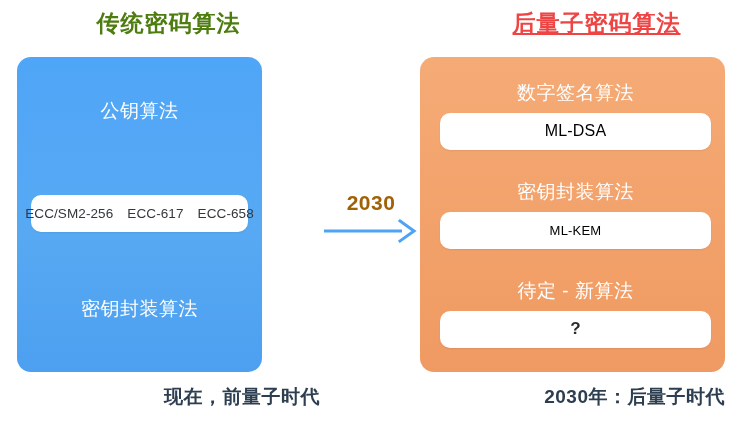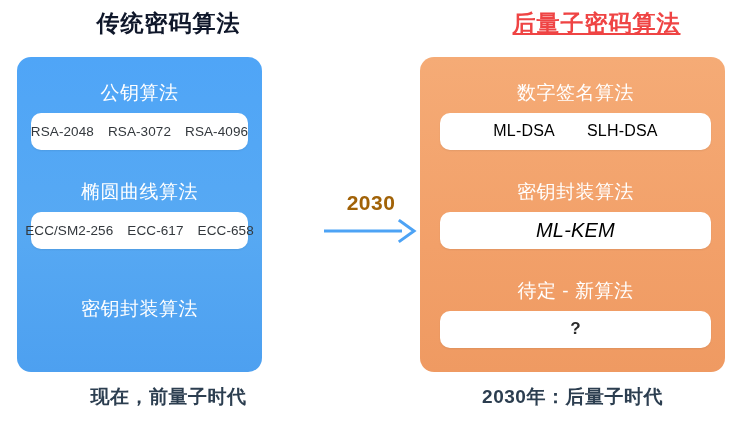--- a/index.html
+++ b/index.html
@@ -30,21 +30,21 @@
     line-height: 34px;
     text-align: center;
     font-size: 23px;
     font-weight: bold;
     letter-spacing: 1px;
     white-space: nowrap;
   }
   .col-title.left {
     left: 17px;
     width: 303px;
-    color: #0f172a;
+    color: #4d7c0f;
   }
   .col-title.right {
     left: 444px;
     width: 305px;
     color: #ef4444;
     text-decoration: underline;
   }
 
   
   .panel {
@@ -109,22 +109,21 @@
     padding: 0 7px;
     letter-spacing: 0.1px;
   }
   .panel.right .pill .chip {
     color: #000000;
     font-size: 16px;
     padding: 0 16px;
     letter-spacing: 0.2px;
   }
   .panel.right .pill.single .chip {
-    font-size: 20px;
-    font-style: italic;
+    font-size: 13px;
   }
   .panel.right .pill.qmark .chip {
     font-size: 17px;
     font-weight: bold;
     color: #2b2b2b;
   }
 
   
   .arrow-wrap {
     position: absolute;
@@ -150,52 +149,44 @@
     left: 0;
     top: 28px;
   }
 
   
   .footer {
     position: absolute;
     top: 382px;
     height: 30px;
     line-height: 30px;
-    text-align: center;
+    text-align: right;
     font-size: 19px;
     font-weight: bold;
     color: #2c3e50;
     white-space: nowrap;
     letter-spacing: 0.5px;
   }
   .footer.left { left: 17px; width: 303px; }
   .footer.right { left: 420px; width: 305px; }
 </style>
 </head>
 <body>
 
 <div class="stage">
 
   <div class="col-title left">传统密码算法</div>
 
   <div class="panel left">
 
     <div class="group">
       <div class="group-head">公钥算法</div>
-      <div class="pill">
-        <div class="chips">
-          <span class="chip">RSA-2048</span>
-          <span class="chip">RSA-3072</span>
-          <span class="chip">RSA-4096</span>
-        </div>
-      </div>
-    </div>
-
-    <div class="group">
-      <div class="group-head">椭圆曲线算法</div>
+    </div>
+
+    <div class="group">
       <div class="pill">
         <div class="chips">
           <span class="chip">ECC/SM2-256</span>
           <span class="chip">ECC-617</span>
           <span class="chip">ECC-658</span>
         </div>
       </div>
     </div>
 
     <div class="group">
@@ -214,21 +205,20 @@
 
   <div class="col-title right">后量子密码算法</div>
 
   <div class="panel right">
 
     <div class="group">
       <div class="group-head">数字签名算法</div>
       <div class="pill">
         <div class="chips">
           <span class="chip">ML-DSA</span>
-          <span class="chip">SLH-DSA</span>
         </div>
       </div>
     </div>
 
     <div class="group">
       <div class="group-head">密钥封装算法</div>
       <div class="pill single">
         <div class="chips">
           <span class="chip">ML-KEM</span>
         </div>

